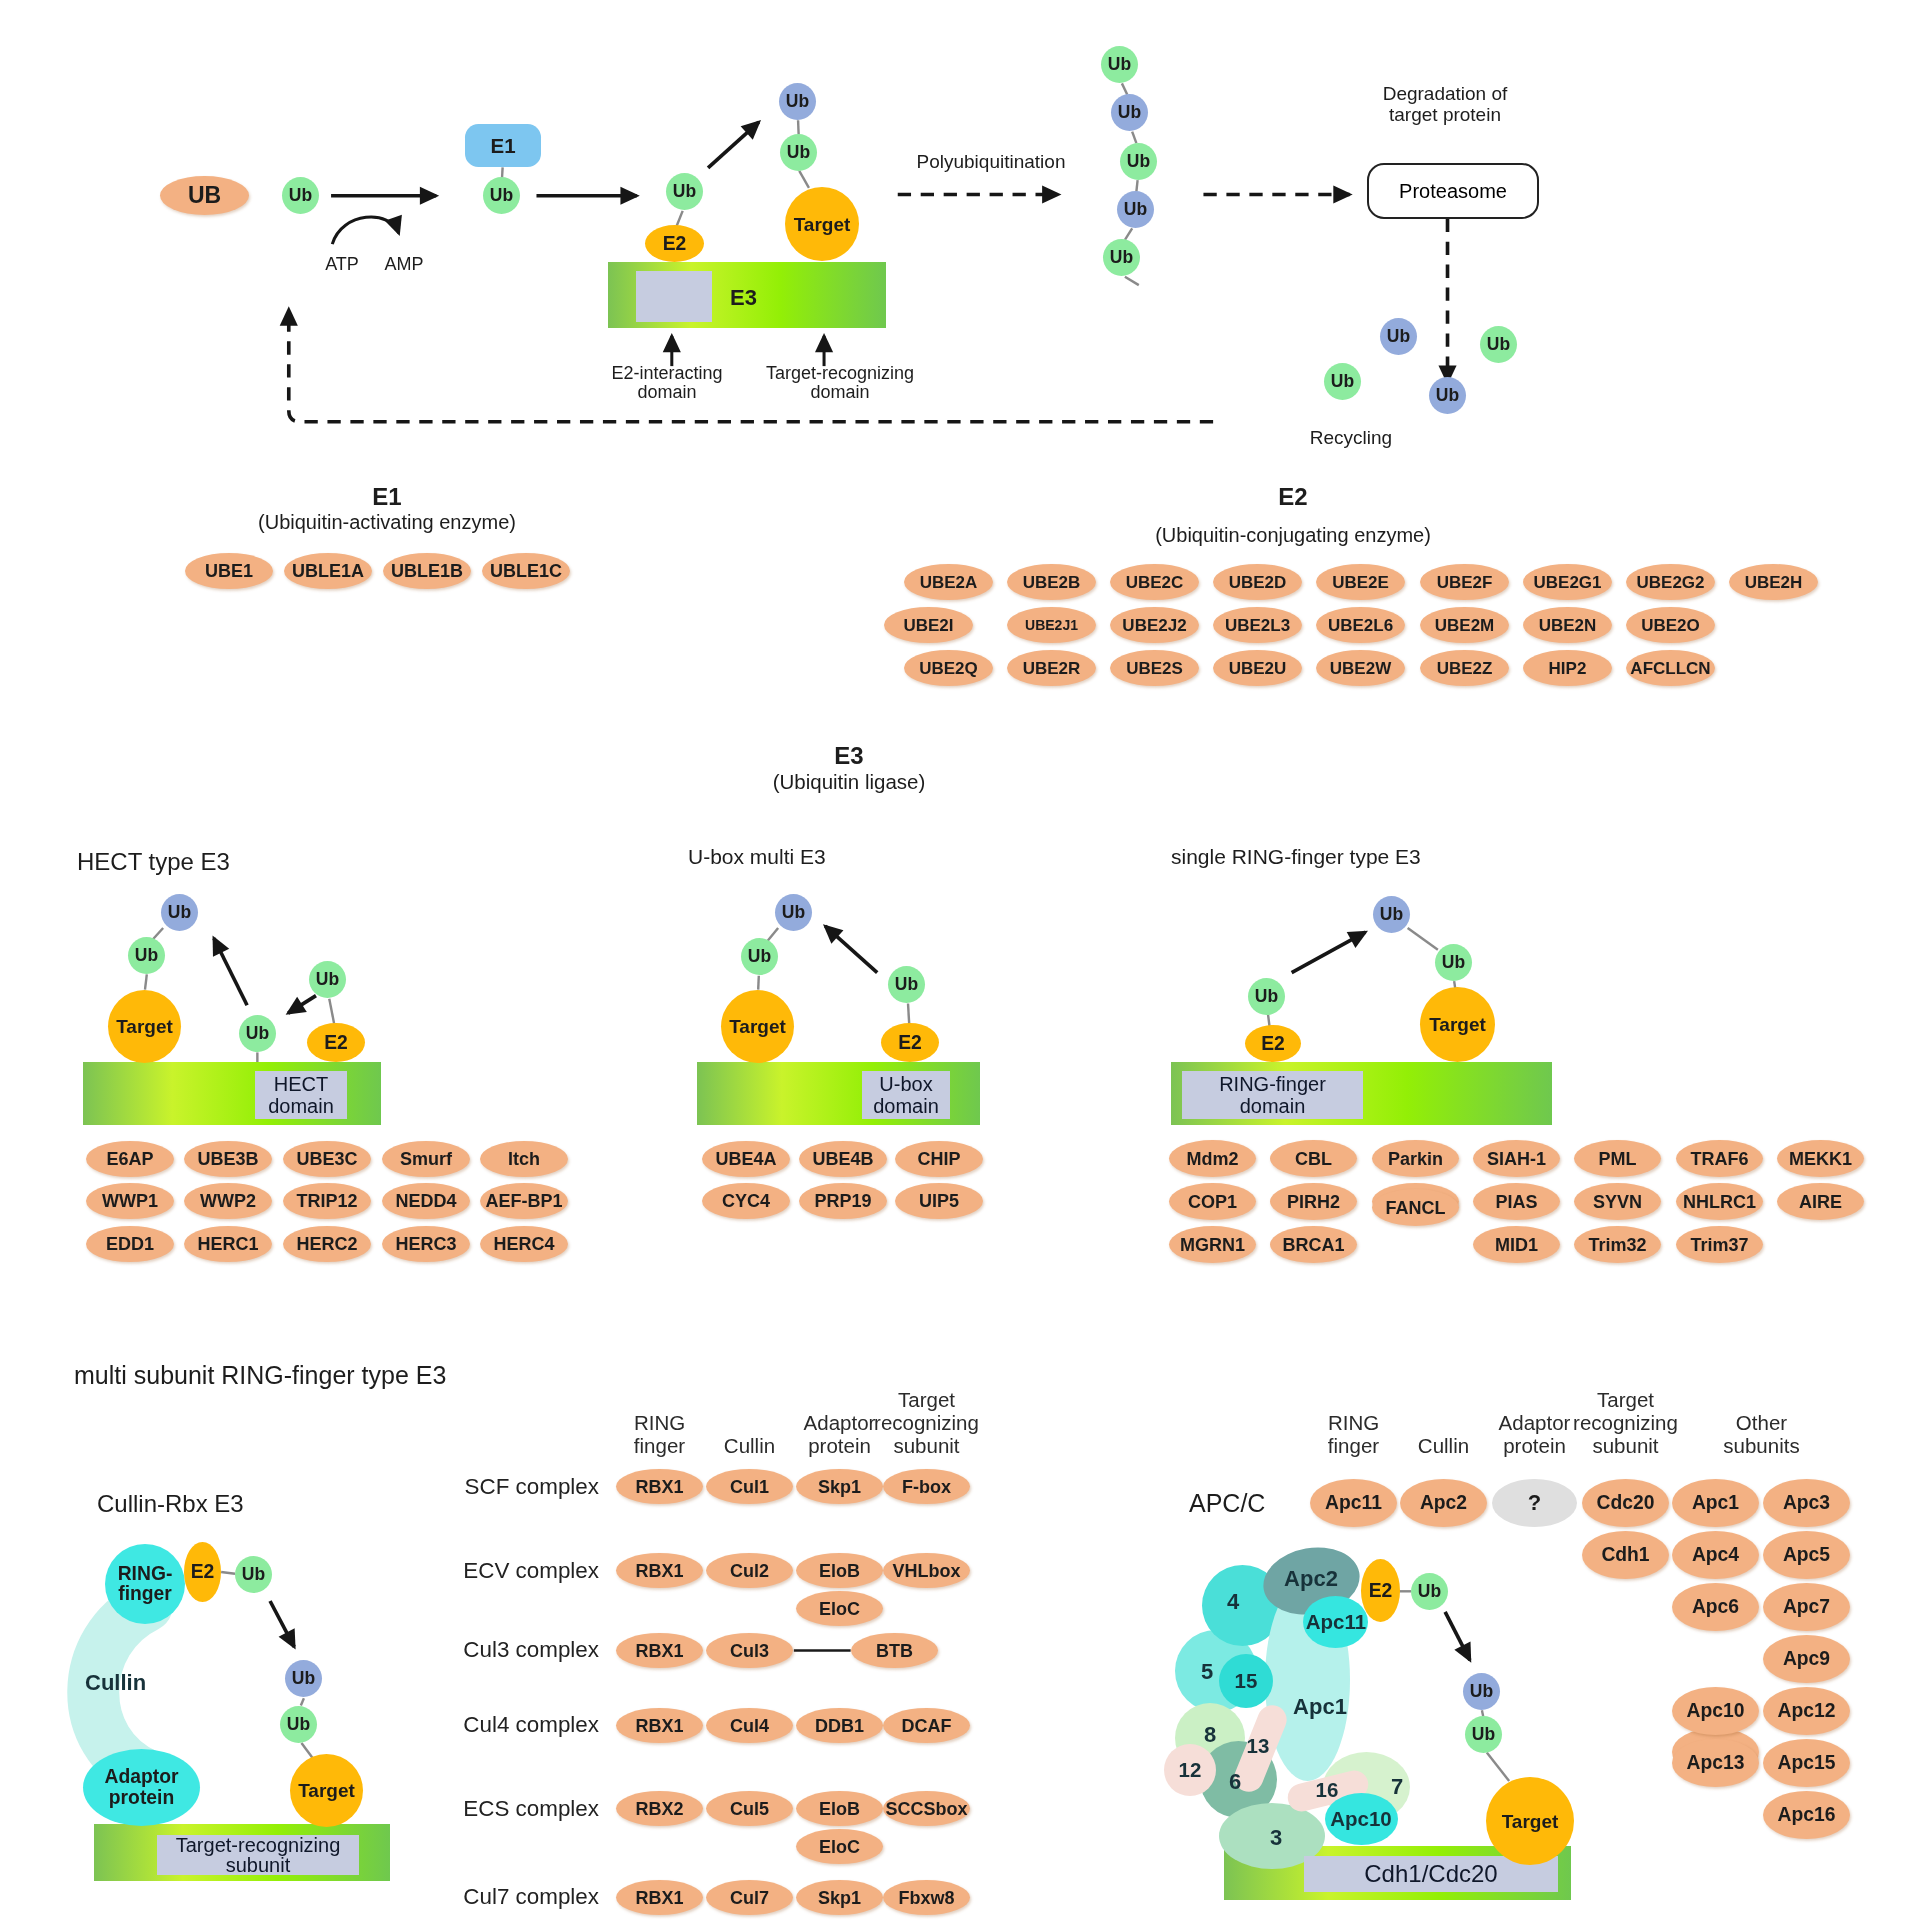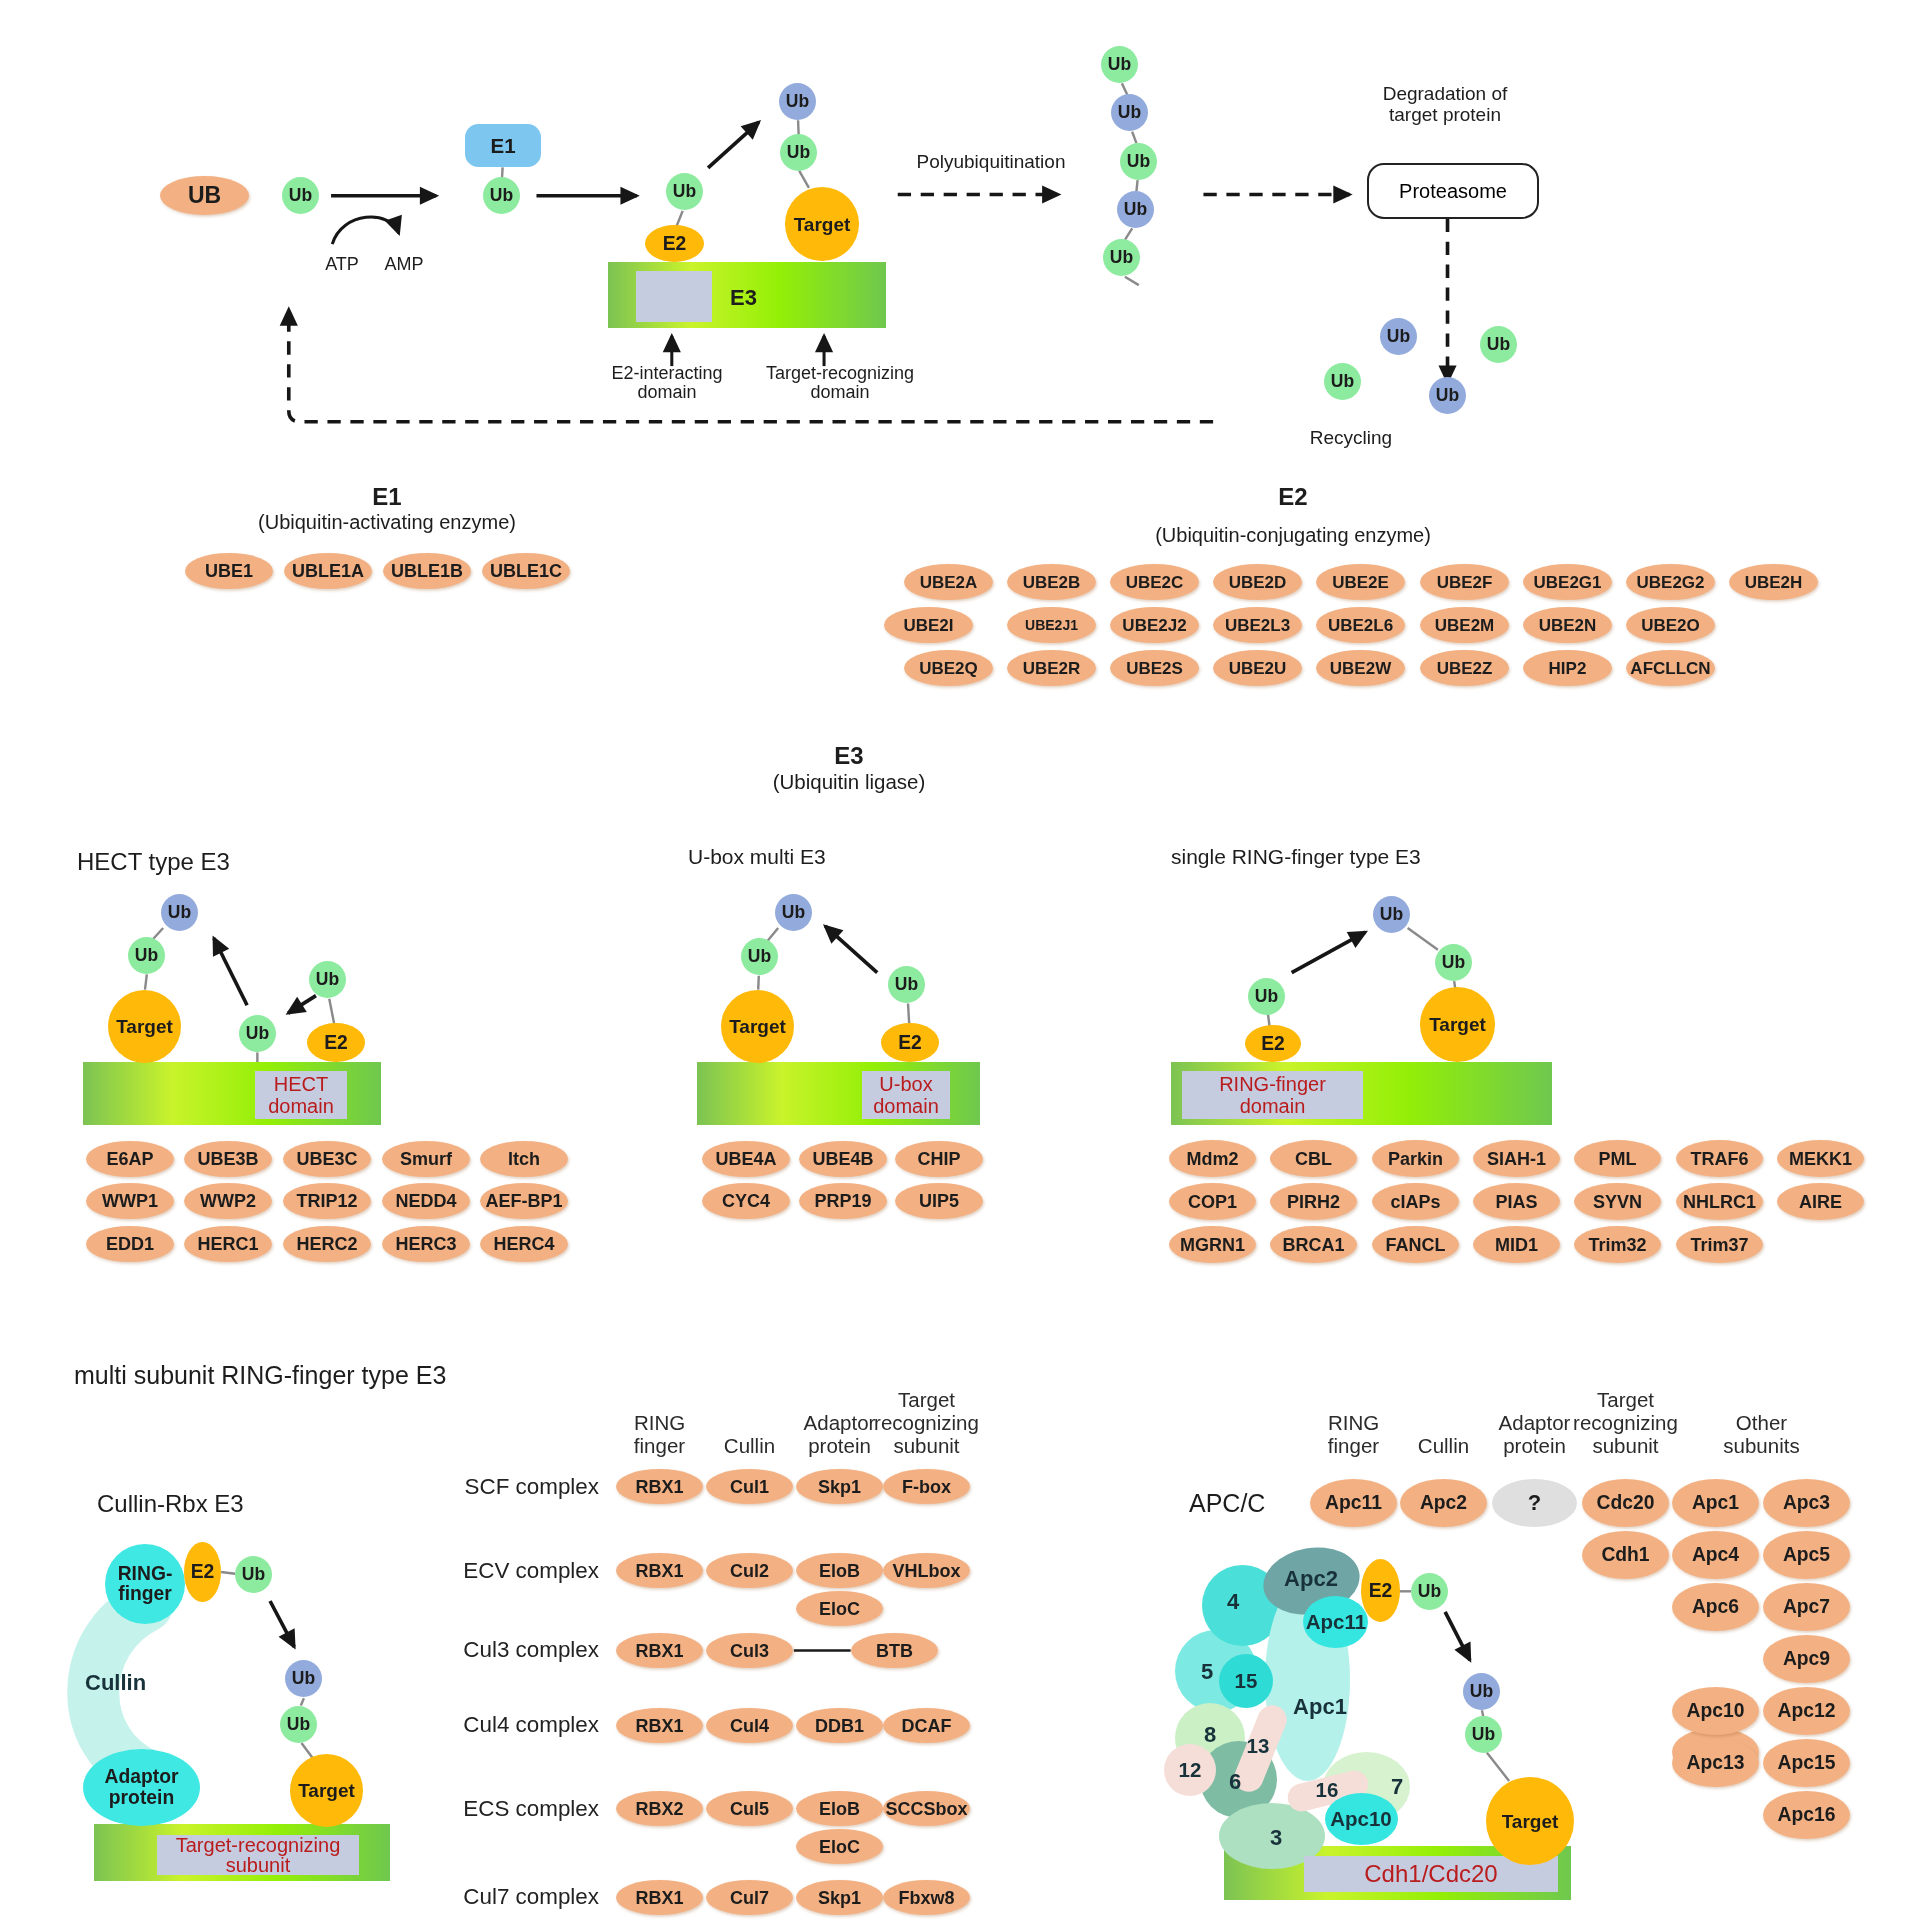--- a/index.html
+++ b/index.html
@@ -9,21 +9,21 @@
        font-weight:bold;color:#1c1c1c;white-space:nowrap;line-height:1;}
   .ell-salmon{background:#F3B183;box-shadow:1.2px 1.8px 3px rgba(150,90,40,.28);}
   .ell-gray{background:#DFDFDF;}
   .ell-ubg{background:#8DEB9F;}
   .ell-ubb{background:#93ABDC;}
   .ell-orange{background:#FFB908;}
   .ell-cyan{background:#3FE8E3;}
   .blob{position:absolute;z-index:2;}
   .bar{position:absolute;z-index:2;background:linear-gradient(90deg,#7cc353 0%,#c9f32b 30%,#93ef06 62%,#6fc84e 100%);}
   .graybox{position:absolute;z-index:3;background:#C6CCE0;display:flex;flex-direction:column;align-items:center;justify-content:center;
-           color:#b91c1c;text-align:left;}
+           color:#0f172a;text-align:left;}
   .lbl{position:absolute;z-index:4;color:#1d1d1d;white-space:nowrap;}
   .c{transform:translateX(-50%);text-align:center;}
   .bold{font-weight:bold;}
   .th{position:absolute;z-index:4;color:#2b2b2b;font-size:20.5px;line-height:23px;text-align:center;}
   .row-label{position:absolute;z-index:4;color:#222;font-size:22.4px;text-align:right;white-space:nowrap;}
   .blob-lbl{position:absolute;z-index:5;font-weight:bold;color:#17323a;transform:translate(-50%,-50%);white-space:nowrap;}
   #proteasome{position:absolute;z-index:3;border:2.4px solid #222;border-radius:17px;background:#fff;
               display:flex;align-items:center;justify-content:center;font-size:20px;color:#000000;}
   .e1box{position:absolute;z-index:3;background:#7DC6F0;border-radius:13.3px;display:flex;align-items:center;justify-content:center;
          font-weight:bold;font-size:20.5px;color:#1c1c1c;}
@@ -226,21 +226,21 @@
     <div class="ell ell-salmon" style="left: 1777px; top: 1140px; width: 87px; height: 37px; font-size: 18px;">MEKK1</div>
     <div class="ell ell-salmon" style="left: 1169px; top: 1183px; width: 87px; height: 37px; font-size: 18px;">COP1</div>
     <div class="ell ell-salmon" style="left: 1270px; top: 1183px; width: 87px; height: 37px; font-size: 18px;">PIRH2</div>
     <div class="ell ell-salmon" style="left: 1372px; top: 1183px; width: 87px; height: 37px; font-size: 18px;">cIAPs</div>
     <div class="ell ell-salmon" style="left: 1473px; top: 1183px; width: 87px; height: 37px; font-size: 18px;">PIAS</div>
     <div class="ell ell-salmon" style="left: 1574px; top: 1183px; width: 87px; height: 37px; font-size: 18px;">SYVN</div>
     <div class="ell ell-salmon" style="left: 1676px; top: 1183px; width: 87px; height: 37px; font-size: 18px;">NHLRC1</div>
     <div class="ell ell-salmon" style="left: 1777px; top: 1183px; width: 87px; height: 37px; font-size: 18px;">AIRE</div>
     <div class="ell ell-salmon" style="left: 1169px; top: 1226px; width: 87px; height: 37px; font-size: 18px;">MGRN1</div>
     <div class="ell ell-salmon" style="left: 1270px; top: 1226px; width: 87px; height: 37px; font-size: 18px;">BRCA1</div>
-    <div class="ell ell-salmon" style="left: 1372px; top: 1226px; width: 87px; height: 37px; font-size: 18px;">FANCL</div>
+    <div class="ell ell-salmon" style="left: 1372px; top: 1189px; width: 87px; height: 37px; font-size: 18px;">FANCL</div>
     <div class="ell ell-salmon" style="left: 1473px; top: 1226px; width: 87px; height: 37px; font-size: 18px;">MID1</div>
     <div class="ell ell-salmon" style="left: 1574px; top: 1226px; width: 87px; height: 37px; font-size: 18px;">Trim32</div>
     <div class="ell ell-salmon" style="left: 1676px; top: 1226px; width: 87px; height: 37px; font-size: 18px;">Trim37</div>
     <div class="row-label" style="left: 394px; top: 1474px; width: 205px;">SCF complex</div>
     <div class="ell ell-salmon" style="left: 616px; top: 1469px; width: 87px; height: 35px; font-size: 18px;">RBX1</div>
     <div class="ell ell-salmon" style="left: 706px; top: 1469px; width: 87px; height: 35px; font-size: 18px;">Cul1</div>
     <div class="ell ell-salmon" style="left: 796px; top: 1469px; width: 87px; height: 35px; font-size: 18px;">Skp1</div>
     <div class="ell ell-salmon" style="left: 883px; top: 1469px; width: 87px; height: 35px; font-size: 18px;">F-box</div>
     <div class="row-label" style="left: 394px; top: 1558px; width: 205px;">ECV complex</div>
     <div class="ell ell-salmon" style="left: 616px; top: 1553px; width: 87px; height: 35px; font-size: 18px;">RBX1</div>

